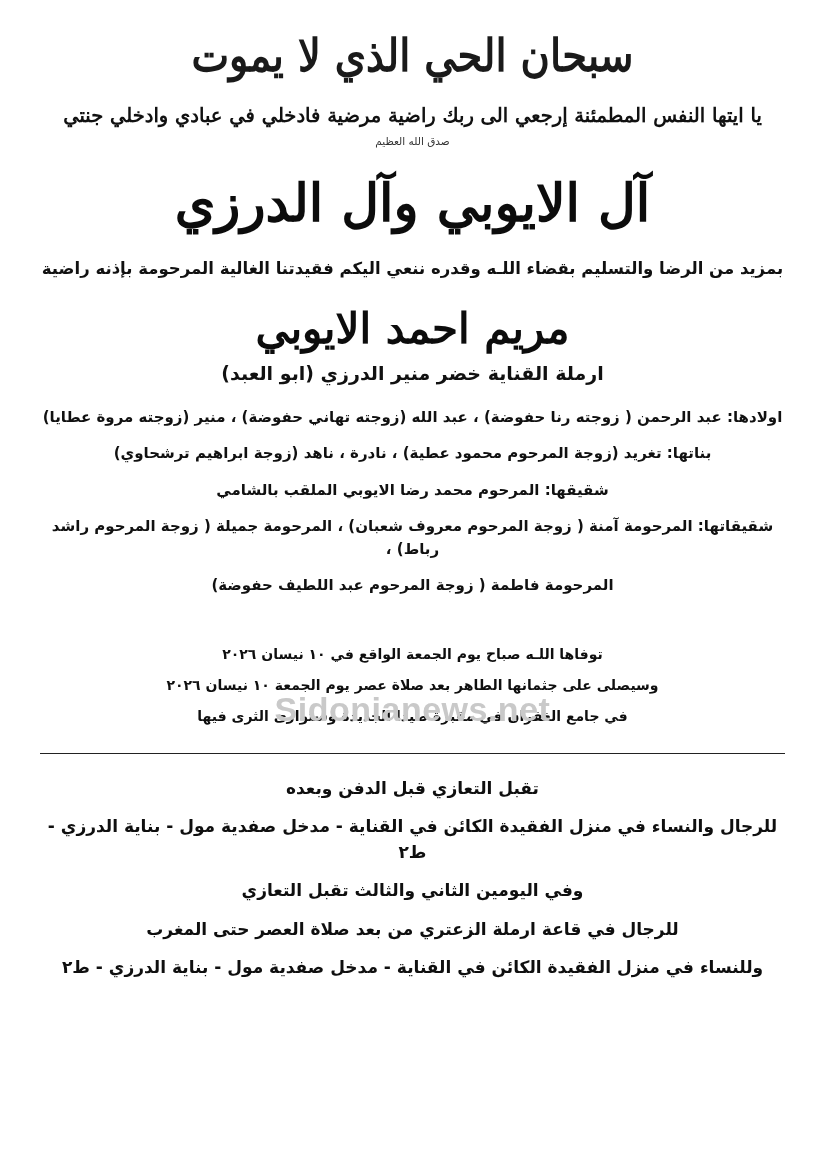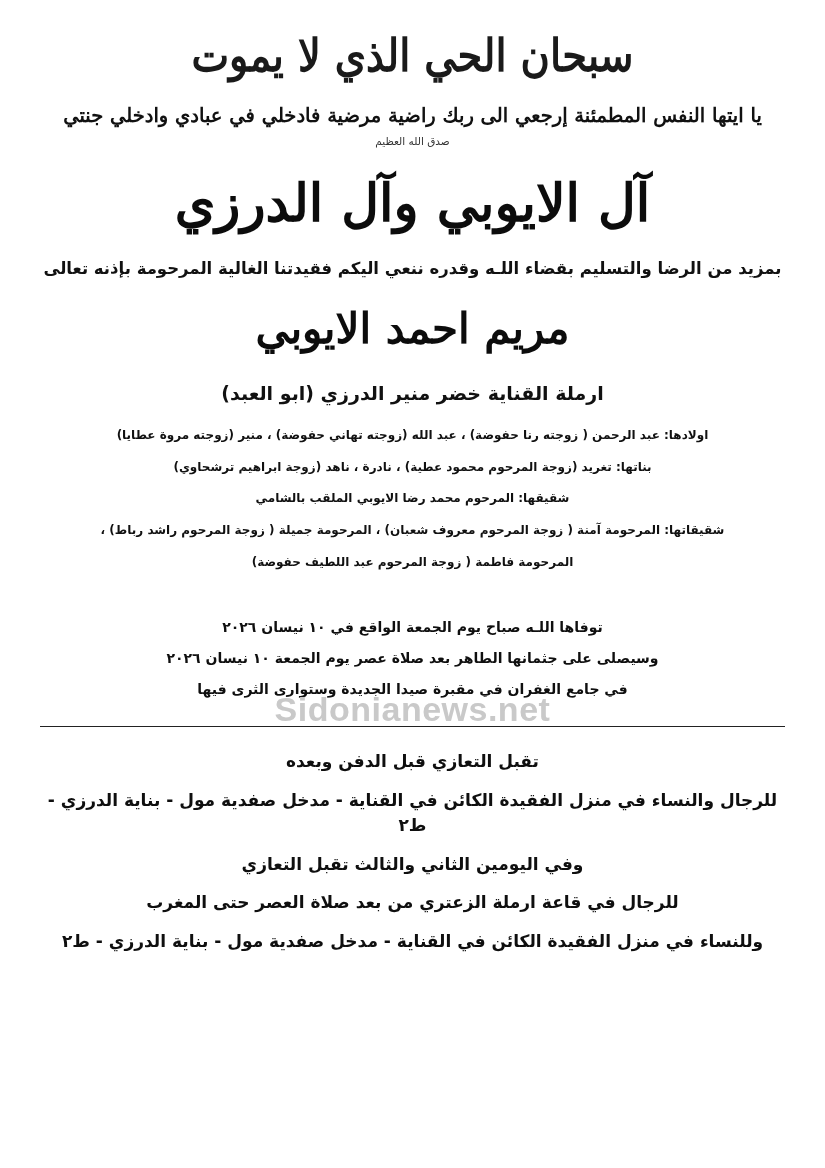--- a/index.html
+++ b/index.html
@@ -68,32 +68,32 @@
     line-height: 1.5;
     margin-bottom: 22px;
   }
 
   .deceased {
     font-family: "DejaVu Serif", "Liberation Serif", serif;
     font-size: 42px;
     font-weight: bold;
     color: #0c0c0c;
     line-height: 1.2;
-    margin-bottom: 28px;
+    margin-bottom: 8px;
   }
 
   .widow {
     font-size: 19px;
     font-weight: bold;
     color: #111;
     margin-bottom: 22px;
   }
 
   .relatives p {
-    font-size: 12px;
+    font-size: 15px;
     font-weight: bold;
     color: #111;
     line-height: 1.55;
     margin: 0 0 13px 0;
   }
   .relatives p.tight { margin-bottom: 13px; }
 
   .watermark {
     position: absolute;
     left: 0;
@@ -141,21 +141,21 @@
 
 <div class="page">
 
   <div class="center calligraphy">سبحان الحي الذي لا يموت</div>
 
   <div class="center verse">يا ايتها النفس المطمئنة إرجعي الى ربك راضية مرضية فادخلي في عبادي وادخلي جنتي</div>
   <div class="center verse-source">صدق الله العظيم</div>
 
   <div class="center families">آل الايوبي وآل الدرزي</div>
 
-  <div class="center announce">بمزيد من الرضا والتسليم بقضاء اللـه وقدره ننعي اليكم فقيدتنا الغالية المرحومة بإذنه تعالى</div>
+  <div class="center announce">بمزيد من الرضا والتسليم بقضاء اللـه وقدره ننعي اليكم فقيدتنا الغالية المرحومة بإذنه راضية</div>
 
   <div class="center deceased">مريم احمد الايوبي</div>
 
   <div class="center widow">ارملة القناية خضر منير الدرزي (ابو العبد)</div>
 
   <div class="center relatives">
     <p>اولادها: عبد الرحمن ( زوجته رنا حفوضة) ، عبد الله (زوجته تهاني حفوضة) ، منير (زوجته مروة عطايا)</p>
     <p>بناتها: تغريد (زوجة المرحوم محمود عطية) ، نادرة ، ناهد (زوجة ابراهيم ترشحاوي)</p>
     <p>شقيقها: المرحوم محمد رضا الايوبي الملقب بالشامي</p>
     <p class="tight">شقيقاتها: المرحومة آمنة ( زوجة المرحوم معروف شعبان) ، المرحومة جميلة ( زوجة المرحوم راشد رباط) ،</p>

